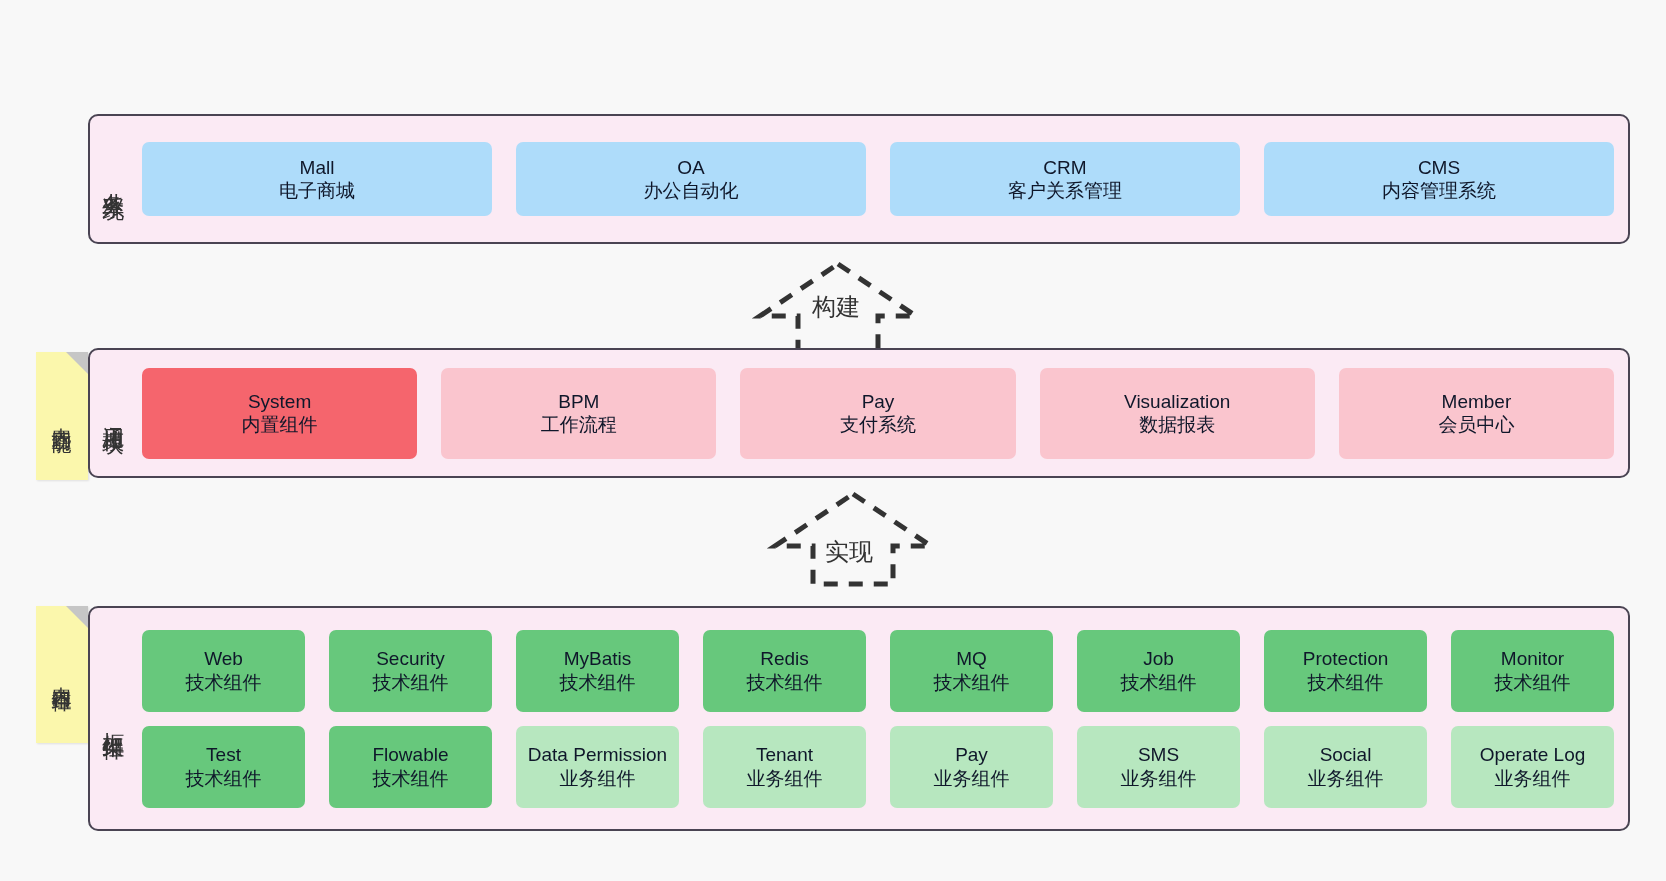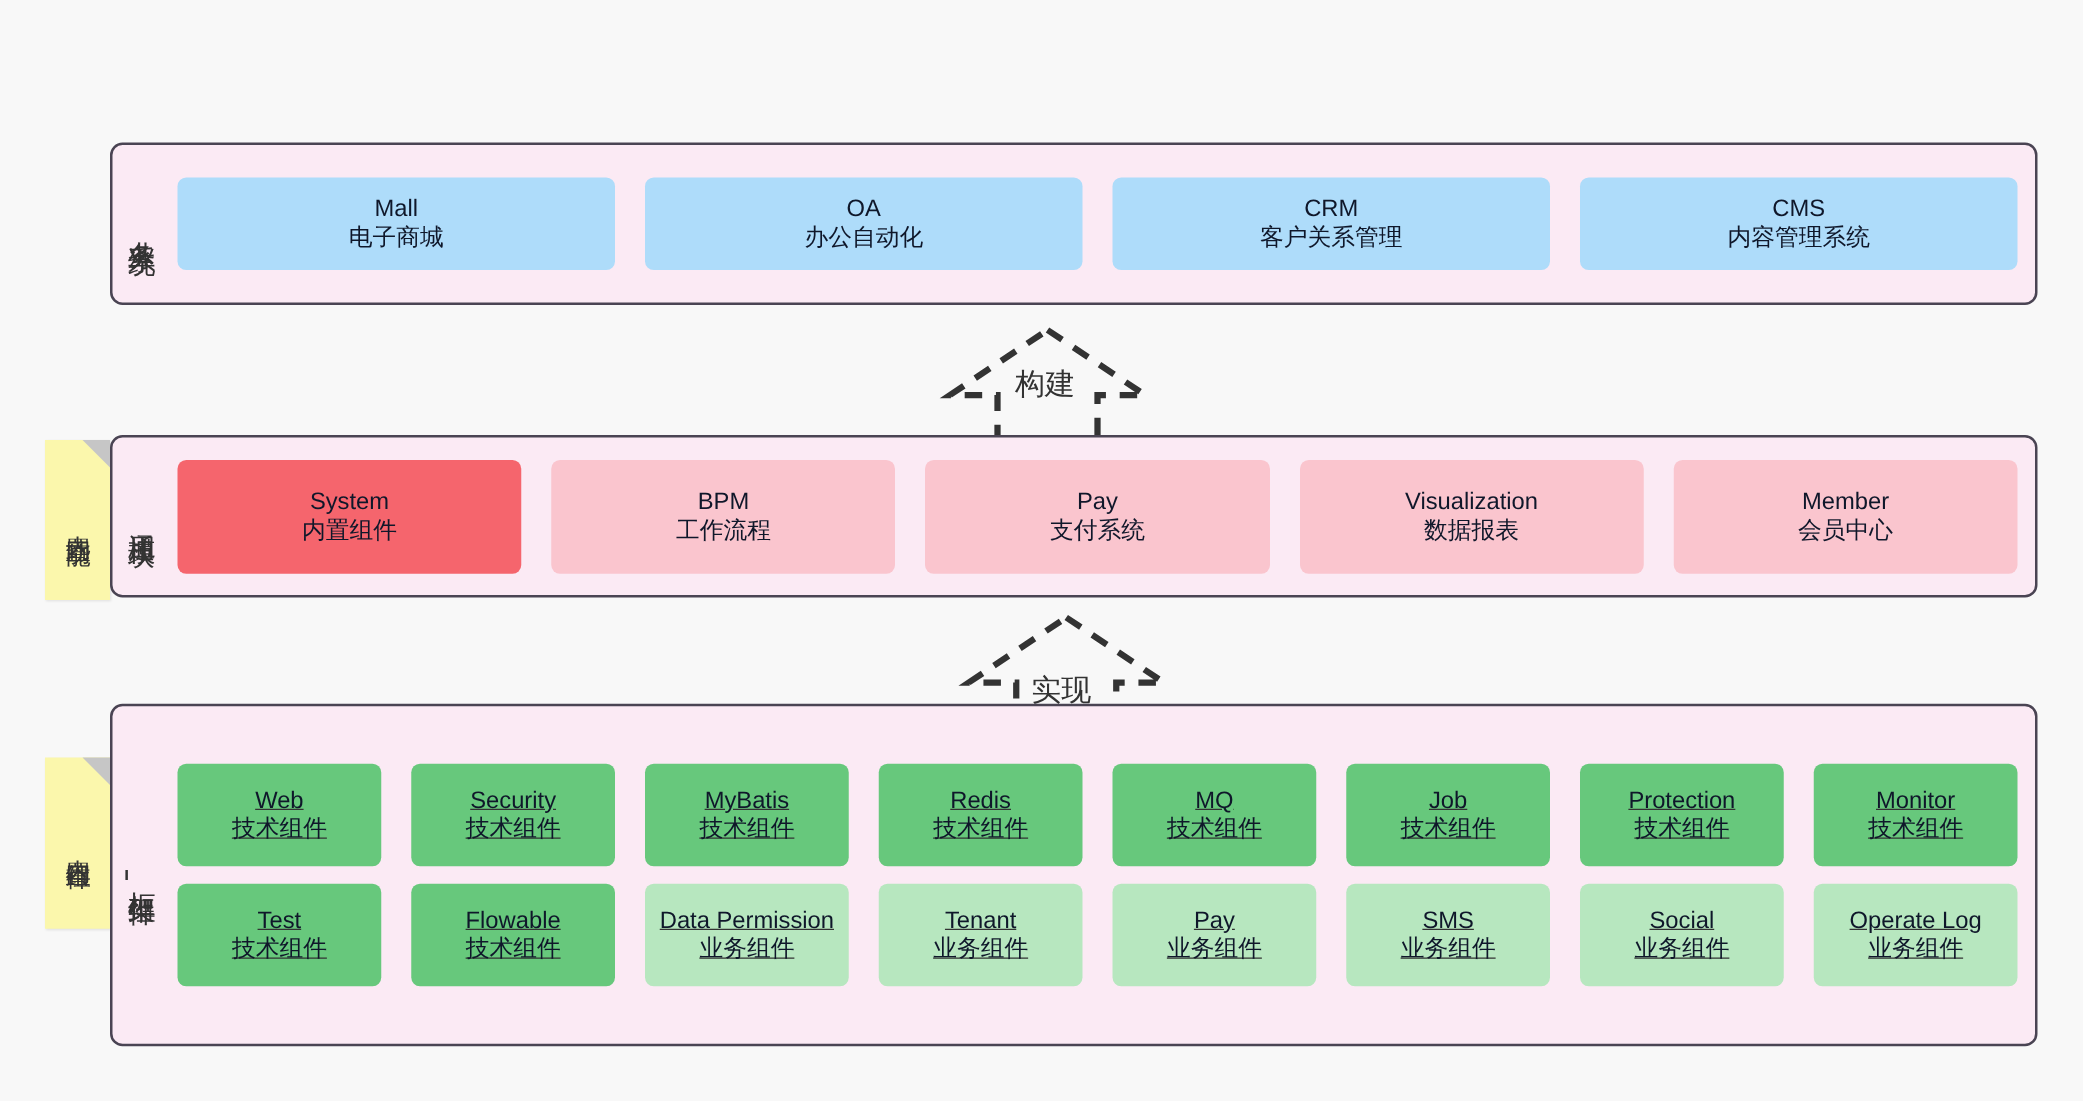--- a/index.html
+++ b/index.html
@@ -88,21 +88,21 @@
   .card.green       { background: #67c87c; }
   .card.lightgreen  { background: #b7e7bf; }
 
   
   #layer-business { left: 88px;  top: 114px; width: 1542px; height: 130px; }
   #layer-business .card { height: 74px; }
 
   #layer-common   { left: 88px;  top: 348px; width: 1542px; height: 130px; }
   #layer-common .card { height: 91px; }
 
-  #layer-framework{ left: 88px;  top: 563px; width: 1542px; height: 274px; text-decoration: underline; }
+  #layer-framework{ left: 88px;  top: 606px; width: 1542px; height: 225px; }
   #layer-framework .card { height: 82px; }
 
   
   .note {
     position: absolute;
     box-sizing: border-box;
     background: #fbf7ac;
     display: flex;
     align-items: center;
     justify-content: center;

